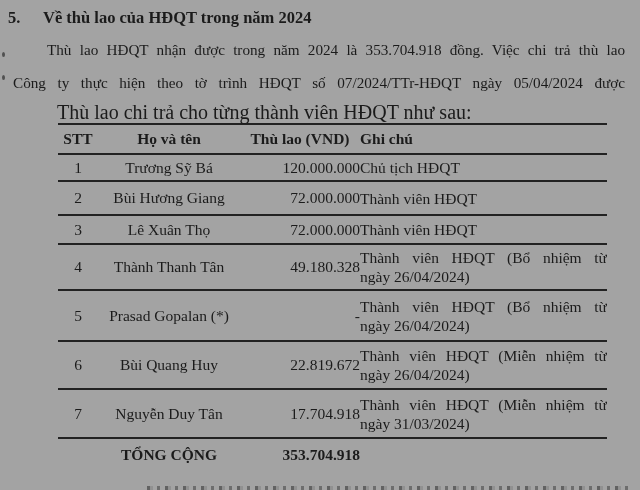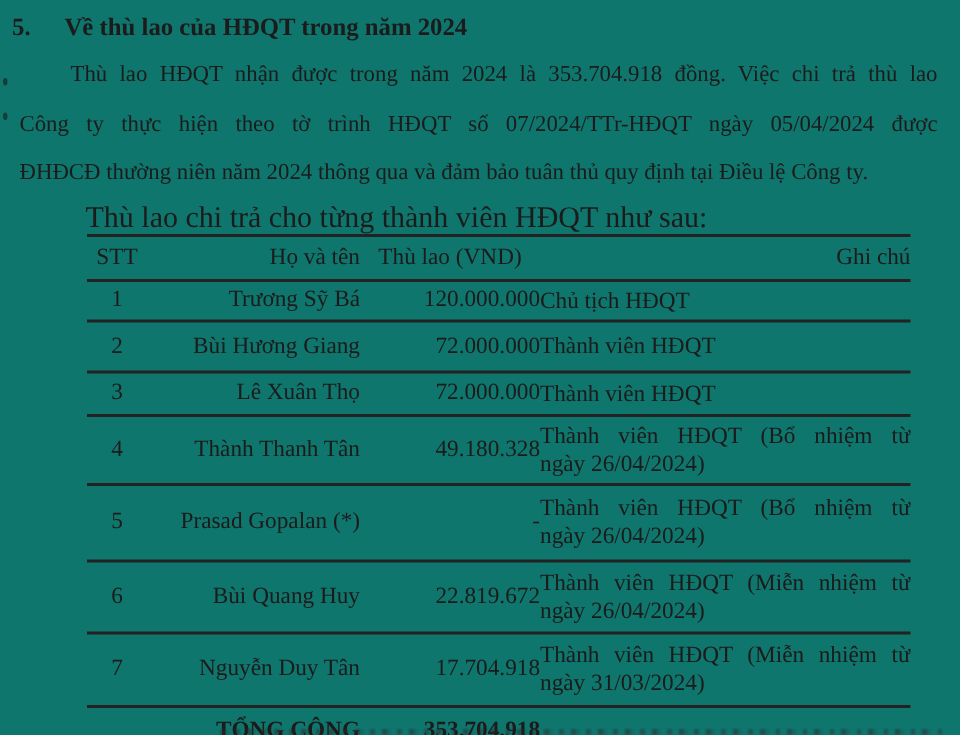--- a/index.html
+++ b/index.html
@@ -5,21 +5,21 @@
   html, body {
     margin: 0;
     padding: 0;
     background: #ffffff;
   }
   .doc {
     position: relative;
     width: 640px;
     height: 490px;
     overflow: hidden;
-    background: #0f766e;
+    background: #a3a3a3;
     color: #1b1b1b;
     font-family: "Liberation Serif", "DejaVu Serif", serif;
   }
   
   .heading {
     margin: 8px 0 0 8px;
     font-size: 16.5px;
     font-weight: bold;
     line-height: 20px;
     white-space: nowrap;
@@ -55,36 +55,36 @@
     border-top: 2px solid #222222;
     font-size: 15.5px;
     color: #1b1b1b;
   }
   table.remtable th, table.remtable td {
     vertical-align: middle;
     padding: 0;
     overflow: hidden;
   }
   thead tr { height: 30px; border-bottom: 2px solid #222222; }
-  thead th { font-weight: normal; }
+  thead th { font-weight: bold; }
   tbody tr { border-bottom: 2px solid #222222; }
   tbody tr:nth-child(1) { height: 27px; }
   tbody tr:nth-child(2) { height: 34px; }
   tbody tr:nth-child(3) { height: 29px; }
   tbody tr:nth-child(4) { height: 46px; }
   tbody tr:nth-child(5) { height: 51px; }
   tbody tr:nth-child(6) { height: 48px; }
   tbody tr:nth-child(7) { height: 49px; }
   tbody tr:nth-child(8) { height: 32px; border-bottom: none; }
   .c1 { text-align: center; }
-  .c2 { text-align: right; padding-left: 15px; }
+  .c2 { text-align: center; padding-left: 15px; }
   .c3 { text-align: right; padding-right: 7px; }
   .c3h { text-align: center; }
   .c4 { text-align: left; padding-left: 8px; padding-right: 6px; }
-  .c4h { text-align: right; }
+  .c4h { text-align: left; }
   .note { line-height: 19px; }
   .njust { text-align: justify; text-align-last: justify; }
   .bold { font-weight: bold; }
   
   .cutoff {
     position: absolute;
     left: 147px;
     top: 486px;
     width: 485px;
     height: 4px;
@@ -110,21 +110,20 @@
 
 <div class="doc">
 
   <div class="heading">
     <span class="hnum">5.</span><span>Về thù lao của HĐQT trong năm 2024</span>
   </div>
 
   <div class="para">
     <div class="pline pindent pjust">Thù lao HĐQT nhận được trong năm 2024 là 353.704.918 đồng. Việc chi trả thù lao</div>
     <div class="pline pjust">Công ty thực hiện theo tờ trình HĐQT số 07/2024/TTr-HĐQT ngày 05/04/2024 được</div>
-    <div class="pline">ĐHĐCĐ thường niên năm 2024 thông qua và đảm bảo tuân thủ quy định tại Điều lệ Công ty.</div>
   </div>
 
   <div class="intro">Thù lao chi trả cho từng thành viên HĐQT như sau:</div>
 
   <table class="remtable">
     <colgroup>
       <col style="width:40px">
       <col style="width:142px">
       <col style="width:120px">
       <col style="width:247px">

